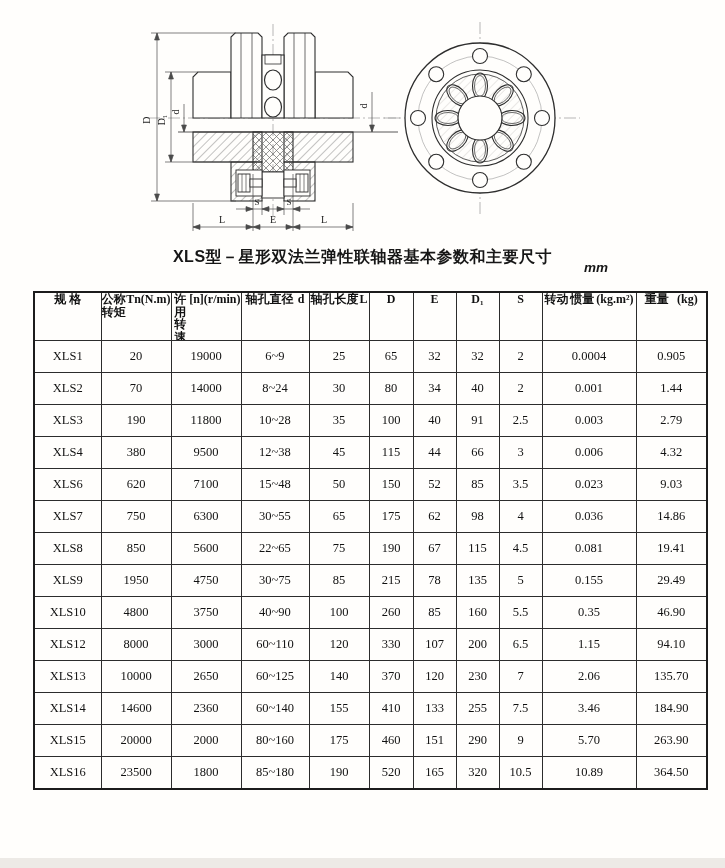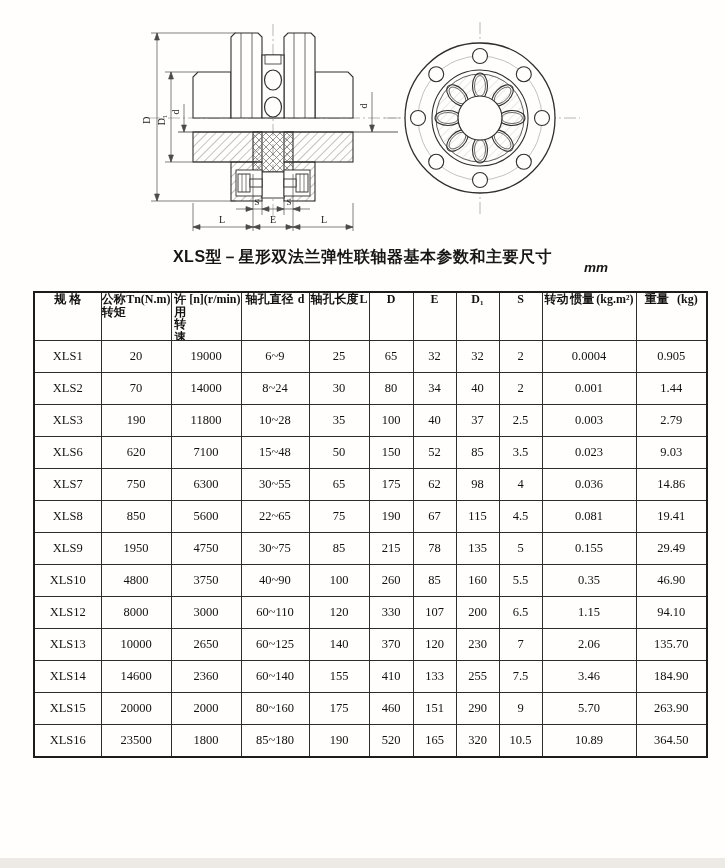--- a/index.html
+++ b/index.html
@@ -321,24 +321,37 @@
           <td>1.44</td>
         </tr>
         <tr>
           <td>XLS3</td>
           <td>190</td>
           <td>11800</td>
           <td>10~28</td>
           <td>35</td>
           <td>100</td>
           <td>40</td>
-          <td>37</td>
+          <td>91</td>
           <td>2.5</td>
           <td>0.003</td>
           <td>2.79</td>
+        </tr>
+        <tr>
+          <td>XLS4</td>
+          <td>380</td>
+          <td>9500</td>
+          <td>12~38</td>
+          <td>45</td>
+          <td>115</td>
+          <td>44</td>
+          <td>66</td>
+          <td>3</td>
+          <td>0.006</td>
+          <td>4.32</td>
         </tr>
         <tr>
           <td>XLS6</td>
           <td>620</td>
           <td>7100</td>
           <td>15~48</td>
           <td>50</td>
           <td>150</td>
           <td>52</td>
           <td>85</td>

